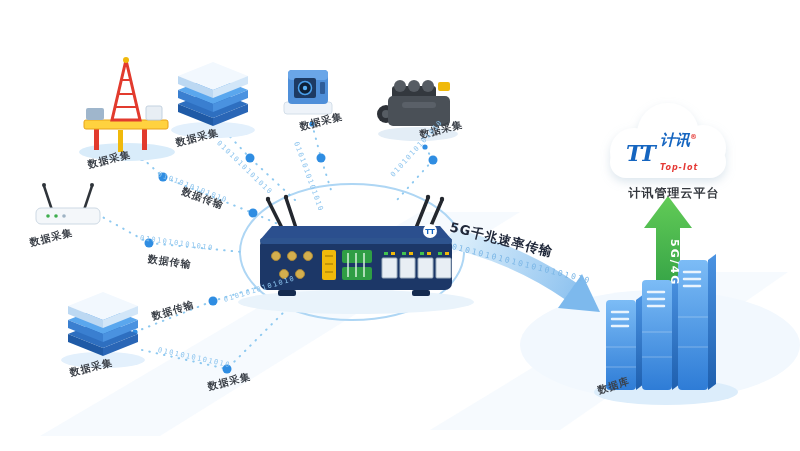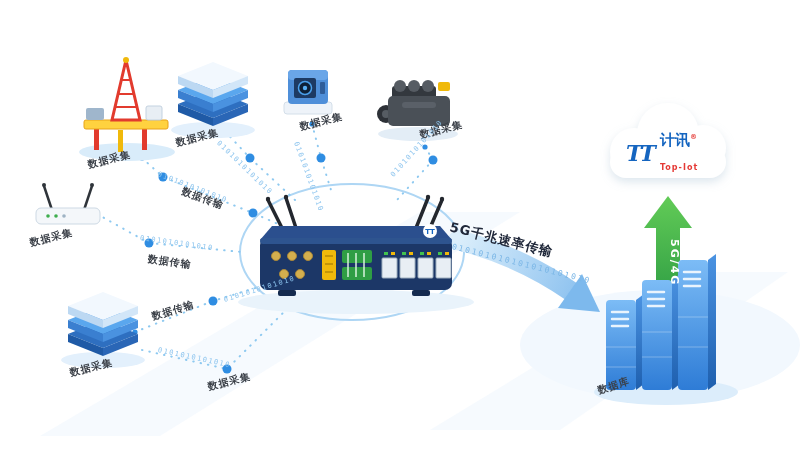--- a/index.html
+++ b/index.html
@@ -11,21 +11,21 @@
   .bin{position:absolute;font-family:"DejaVu Sans Mono",monospace;font-size:7px;color:#8cc4ee;
        letter-spacing:1.5px;white-space:nowrap;transform-origin:left center;}
   .bin-long{font-size:8px;letter-spacing:2px;color:#7ab6e6;}
   .speed{position:absolute;font-size:13px;font-weight:bold;color:#20283a;letter-spacing:1px;
          white-space:nowrap;transform-origin:left center;}
   .uplink{position:absolute;left:655px;top:230px;width:26px;height:66px;writing-mode:vertical-rl;
           text-align:center;font-size:11px;font-weight:bold;color:#ffffff;letter-spacing:2px;}
   .cloud-brand{position:absolute;left:626px;top:133px;display:flex;align-items:center;gap:6px;}
   .logo-tt{font-family:"DejaVu Serif",serif;font-style:italic;font-weight:800;font-size:22px;
            color:#1565c0;letter-spacing:-2px;line-height:1;}
-  .brand-col{display:flex;flex-direction:column;line-height:1;}
+  .brand-col{display:flex;flex-direction:column;line-height:1;font-style:italic;}
   .brand-cn{font-size:15px;font-weight:bold;color:#1565c0;}
   .brand-cn sup{font-size:7px;color:#e53935;}
   .brand-en{font-size:8px;font-weight:bold;color:#e53935;margin-top:16px;letter-spacing:1px;}
   .platform-label{position:absolute;left:606px;top:185px;width:136px;text-align:center;
                   font-size:12px;font-weight:bold;color:#33373d;letter-spacing:1px;}
 </style>
 </head>
 <body>
 
 <div class="canvas">
@@ -270,14 +270,15 @@
 
   <div class="uplink">5G/4G</div>
 
   <div class="cloud-brand">
     <span class="logo-tt">TT</span>
     <span class="brand-col">
       <span class="brand-cn"><span>计讯</span><sup>®</sup></span>
       <span class="brand-en">Top-Iot</span>
     </span>
   </div>
+  <div class="platform-label">计讯管理云平台</div>
 
 </div>
 
 </body></html>

